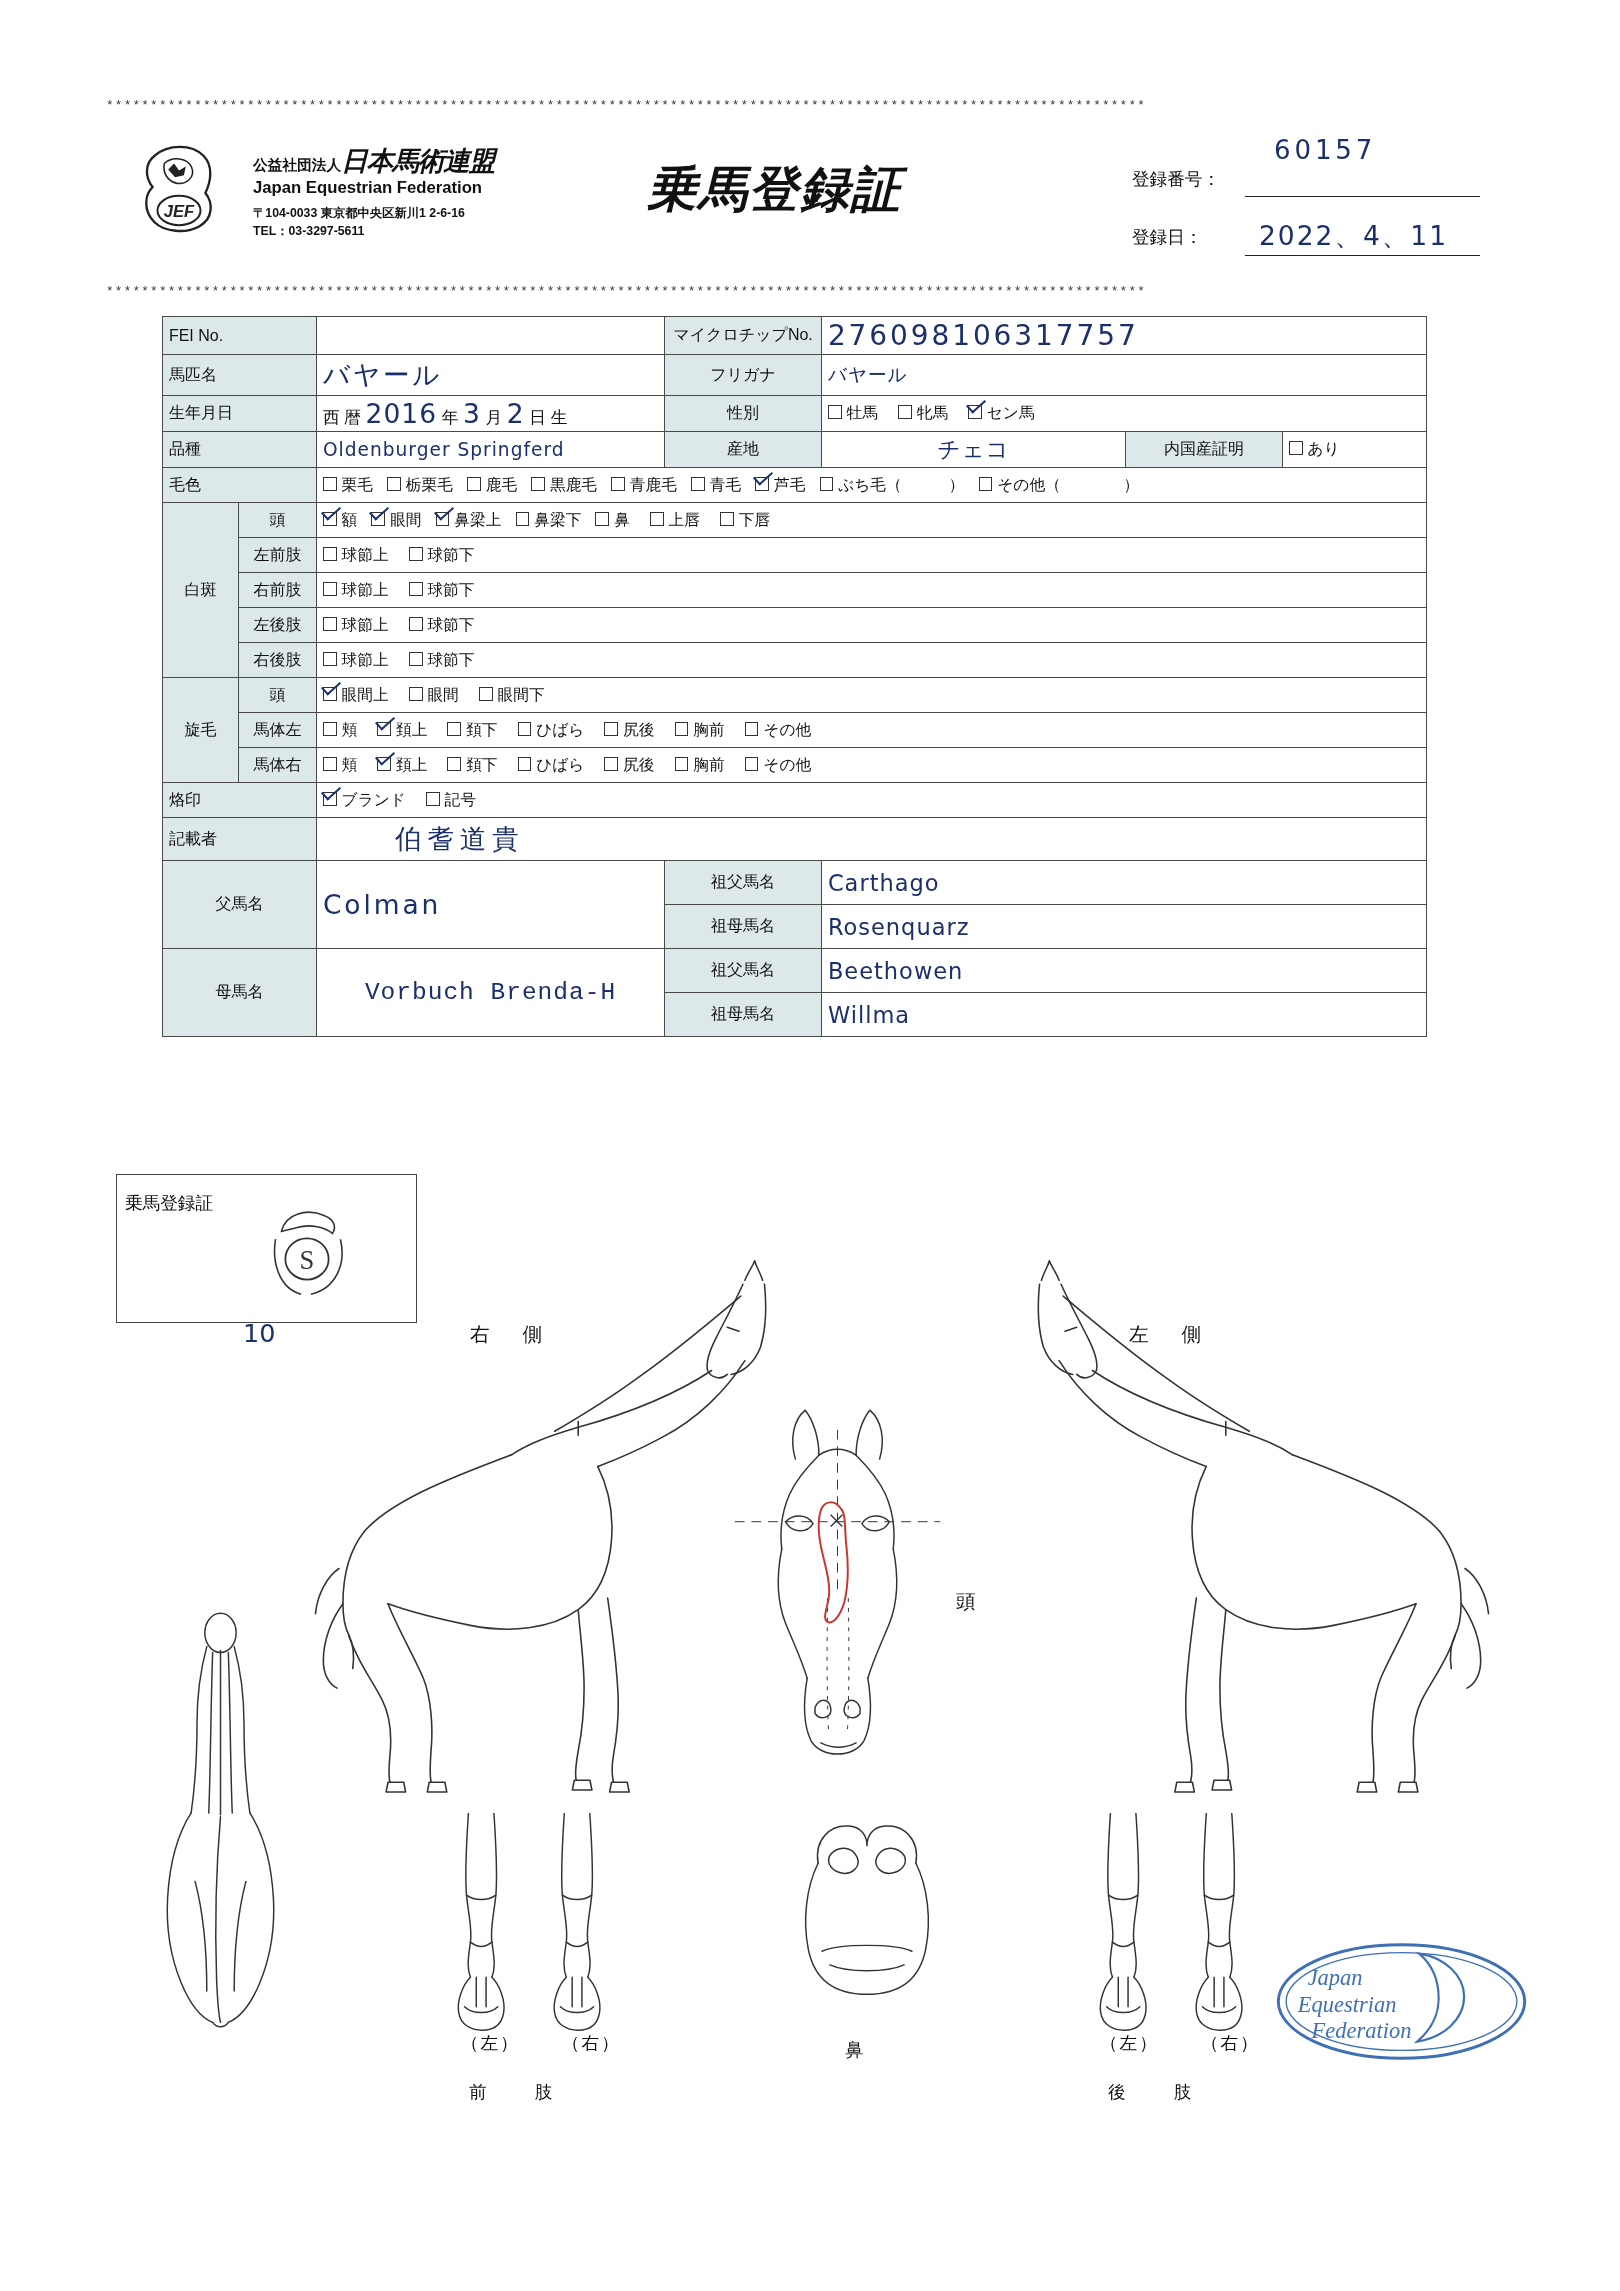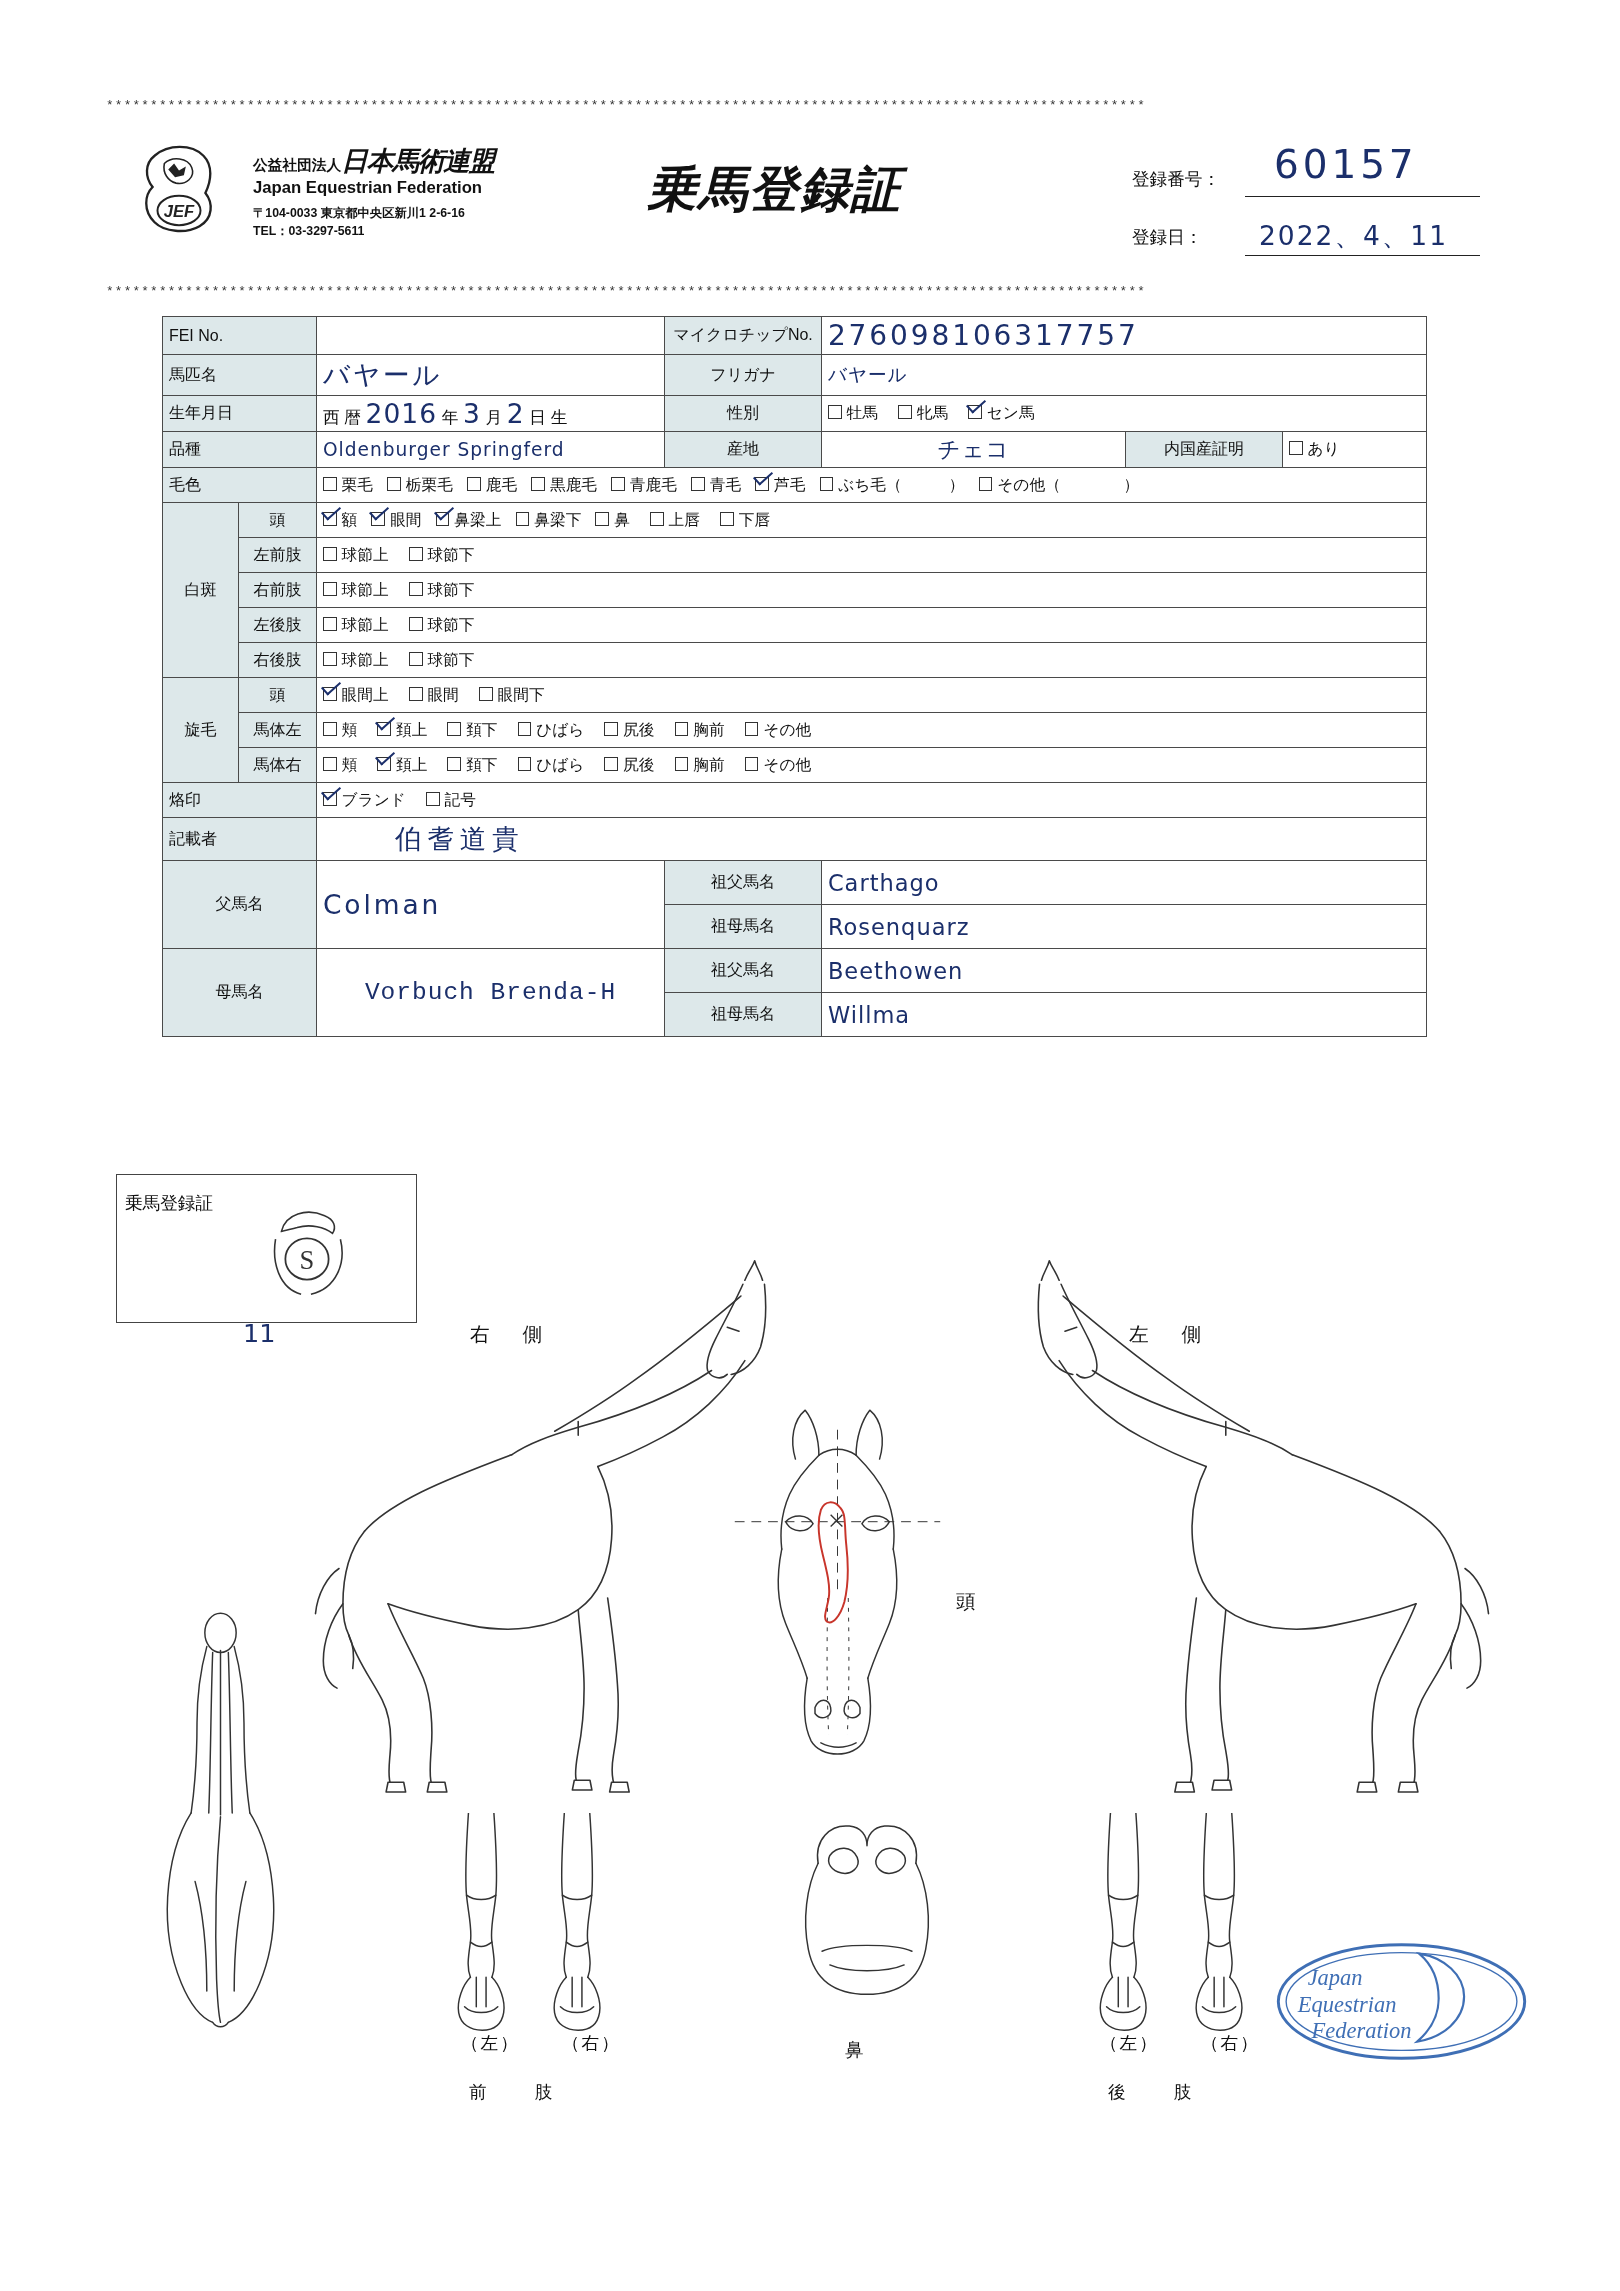--- a/index.html
+++ b/index.html
@@ -106,22 +106,22 @@
   }
   #reg-no-line { left: 1245px; top: 196px; width: 235px; }
   #reg-date-line { left: 1245px; top: 255px; width: 235px; }
   .hand {
     font-family: "DejaVu Sans", sans-serif;
     color: #1b2f6b;
   }
   #reg-no-value {
     position: absolute;
     left: 1274px;
-    top: 142px;
-    font-size: 39px;
+    top: 135px;
+    font-size: 26px;
     letter-spacing: 3.9px;
     white-space: nowrap;
   }
   #reg-date-value {
     position: absolute;
     left: 1259px;
     top: 218px;
     font-size: 26.5px;
     letter-spacing: 2px;
     white-space: nowrap;
@@ -509,21 +509,21 @@
   <div class="brand-title">乗馬登録証</div>
   <div class="art" style="left:250px; top:1194px;">
     <svg width="113" height="118" viewBox="0 0 115 120">
       <path d="M32 38 C36 20, 58 14, 76 22 C86 26, 88 34, 84 40 C76 34, 62 30, 48 34 C40 36, 34 38, 32 38 Z" fill="none" stroke="#333" stroke-width="1.6"></path>
       <path d="M26 46 C22 70, 30 96, 52 102" fill="none" stroke="#333" stroke-width="1.6"></path>
       <path d="M92 46 C98 70, 88 96, 62 102" fill="none" stroke="#333" stroke-width="1.6"></path>
       <ellipse cx="58" cy="66" rx="22" ry="21" fill="none" stroke="#333" stroke-width="1.8"></ellipse>
       <text x="58" y="76" font-size="27" text-anchor="middle" font-family="Liberation Serif, serif" fill="#333">S</text>
     </svg>
   </div>
-  <div class="brand-num">11</div>
+  <div class="brand-num">10</div>
 
   <div class="side-lbl" id="label-right-side">右 側</div>
   <div class="side-lbl" id="label-left-side">左 側</div>
   <div class="side-lbl" id="label-head">頭</div>
   <div class="side-lbl" id="label-nose">鼻</div>
 
   <div class="leg-lbl" id="lbl-fl">（左）</div>
   <div class="leg-lbl" id="lbl-fr">（右）</div>
   <div class="leg-lbl" id="lbl-front">前 肢</div>
   <div class="leg-lbl" id="lbl-hl">（左）</div>

